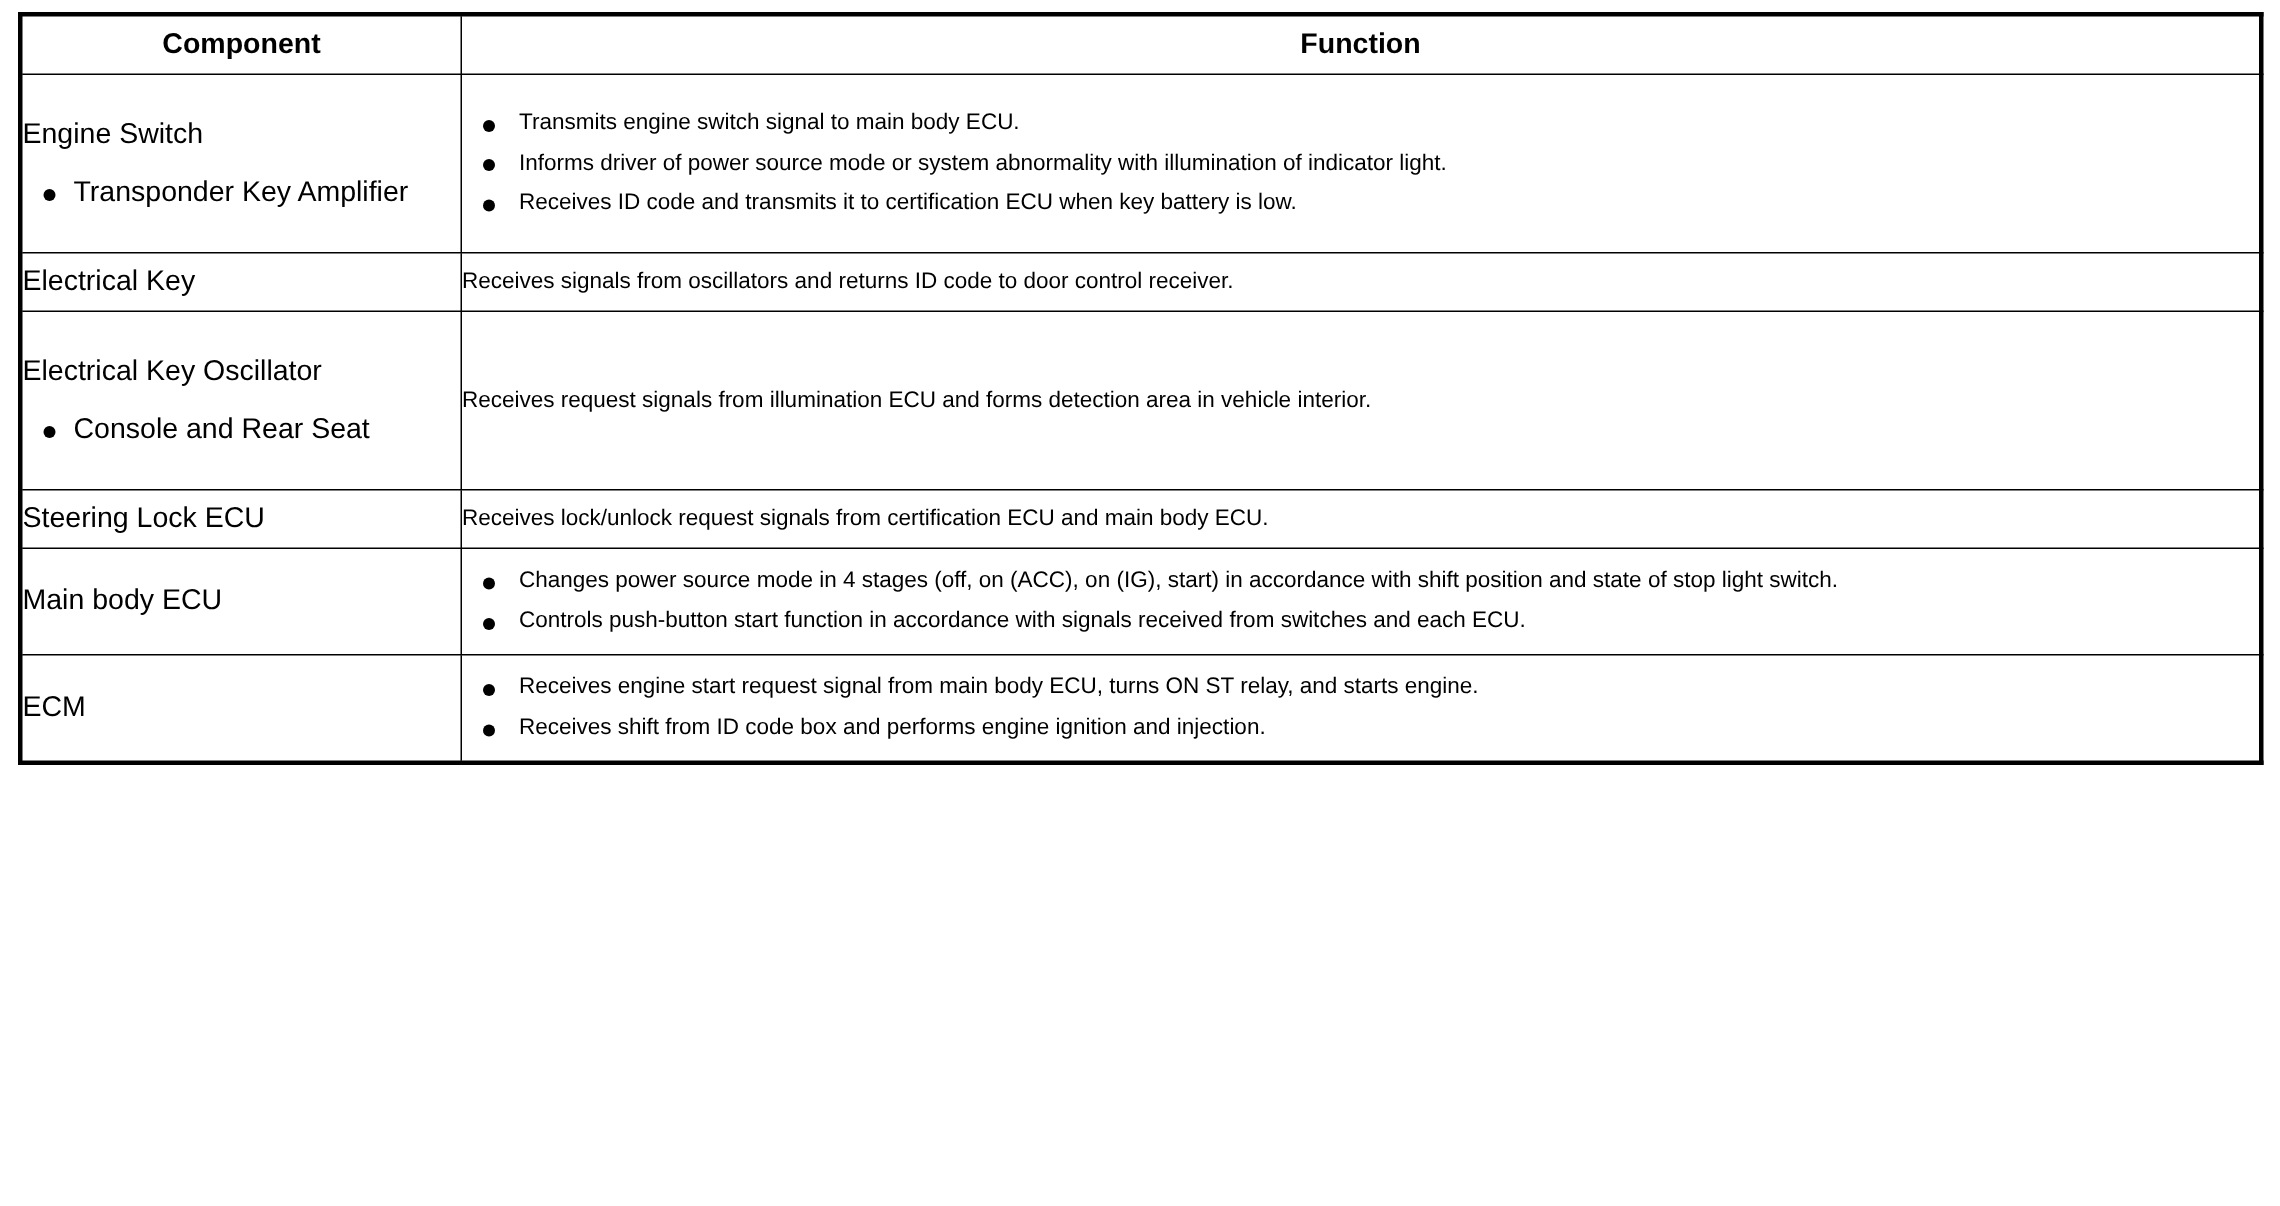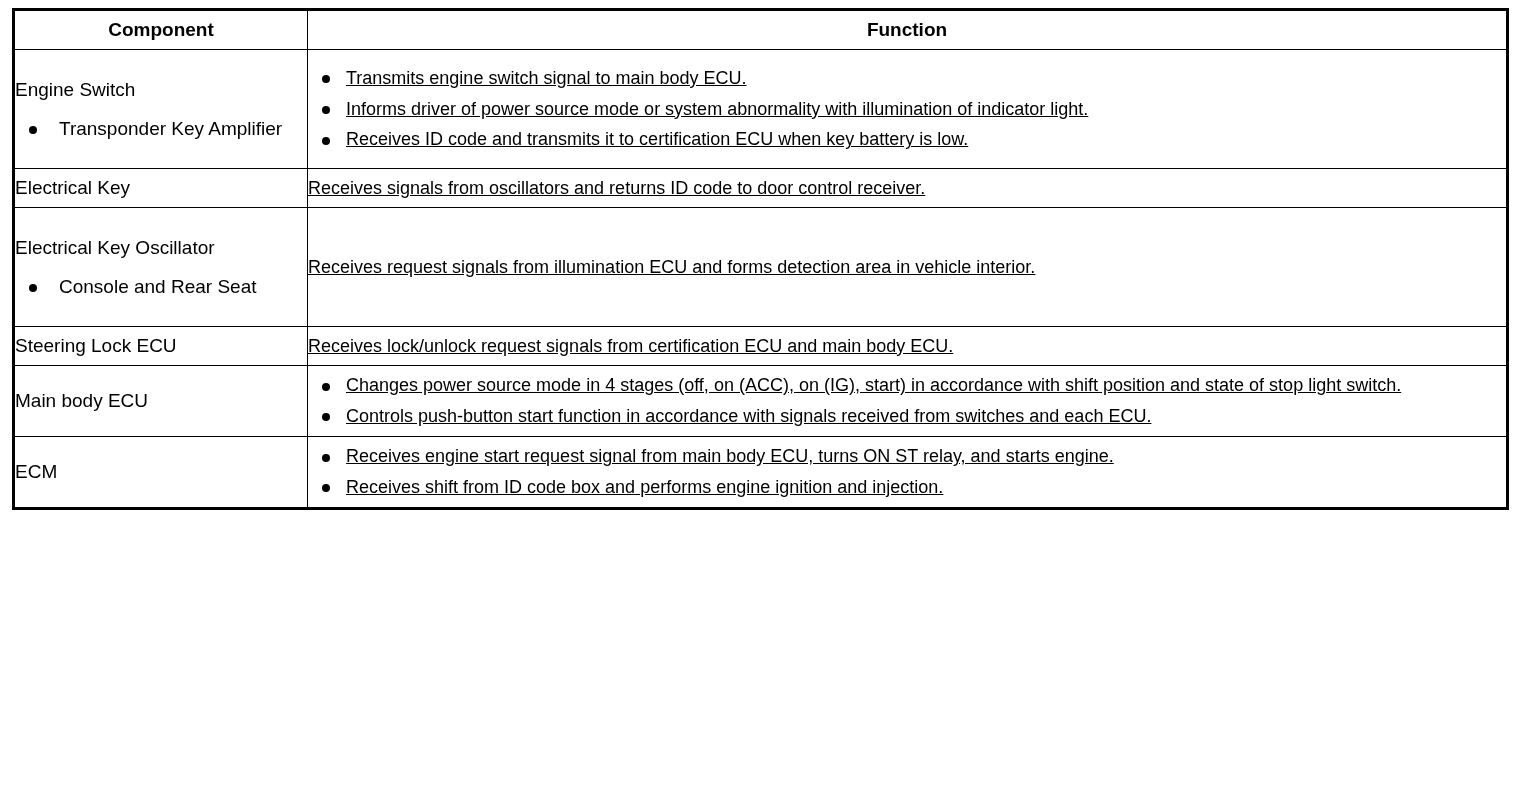--- a/index.html
+++ b/index.html
@@ -54,24 +54,23 @@
     font-size: 19px;
     line-height: 1.32;
     padding: 6px 6px 6px 8px;
   }
   td.component .main-label {
     display: block;
   }
 
   
   td.function {
-    font-size: 18px;
+    font-size: 15px;
     line-height: 1.38;
     padding: 7px 10px 7px 10px;
-    text-decoration: underline;
   }
   td.function .plain-text {
     display: block;
   }
 
   
   ul.bullets {
     list-style: none;
     margin: 0;
     padding: 0;
@@ -92,21 +91,21 @@
     height: 8px;
     background: #000000;
     border-radius: 50%;
   }
 
   
   ul.bullets.sub {
     margin-top: 14px;
   }
   ul.bullets.sub li {
-    padding-left: 44px;
+    padding-left: 34px;
   }
   ul.bullets.sub li .bullet-dot {
     left: 14px;
   }
 
   
   td.function ul.bullets li {
     padding-left: 38px;
   }
   td.function ul.bullets li .bullet-dot {

